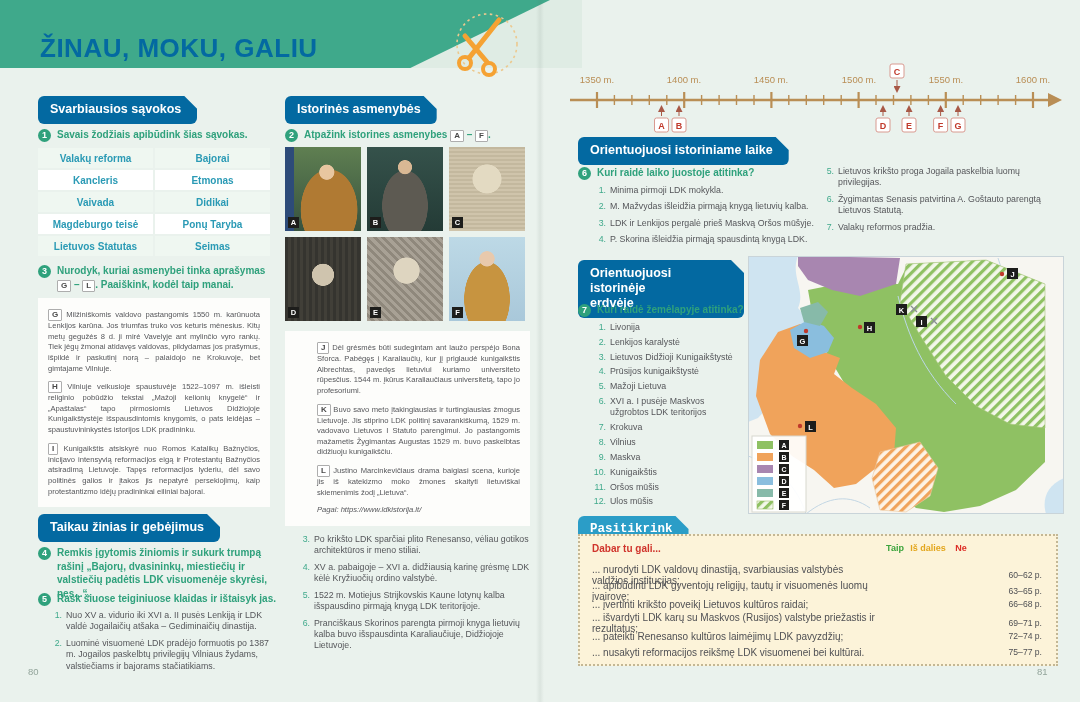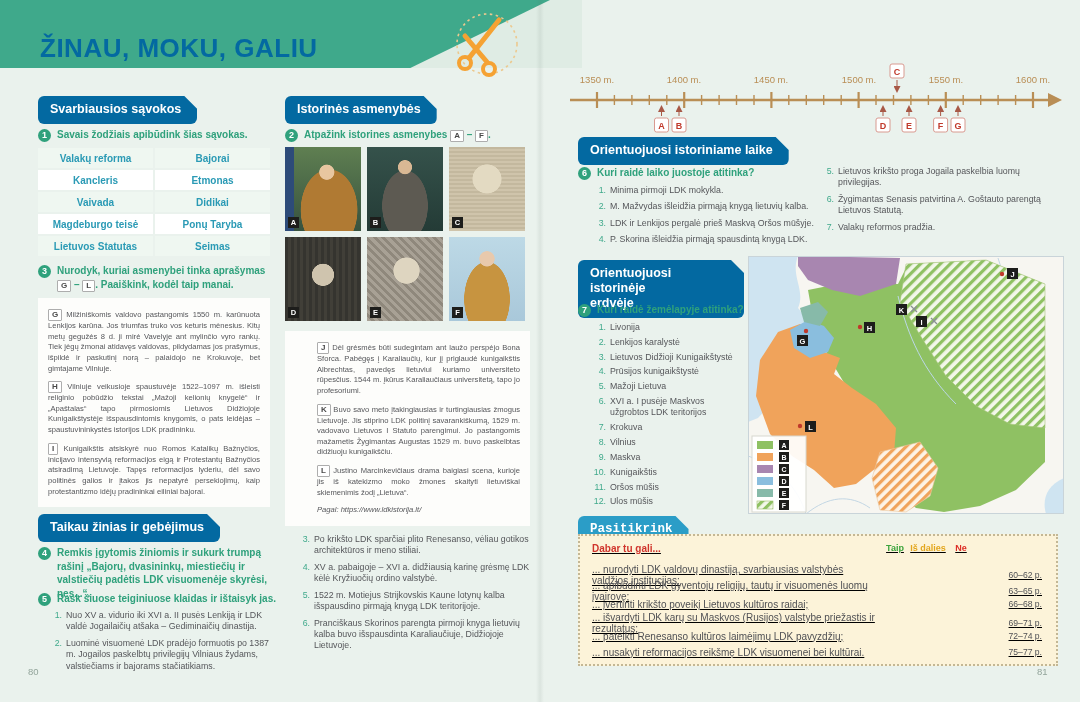--- a/index.html
+++ b/index.html
@@ -39,21 +39,21 @@
   .pgrid{position:absolute;display:grid;grid-template-columns:repeat(3,76px);gap:6px;}
   .cell{position:relative;width:76px;height:84px;}
   .cell .lb{position:absolute;left:3px;bottom:3px;width:11px;height:11px;background:#1d1d1b;color:#fff;font-size:7.5px;font-weight:bold;text-align:center;line-height:11px;}
   .pa{background:linear-gradient(90deg,#2d4b79 0 12%,rgba(0,0,0,0) 12%),radial-gradient(circle at 55% 30%,#e8c6a0 0 10%,rgba(0,0,0,0) 11%),radial-gradient(ellipse at 58% 75%,#b07a33 0 45%,rgba(0,0,0,0) 46%),linear-gradient(#5f7f51,#37523f);}
   .pb{background:radial-gradient(circle at 50% 24%,#d9b894 0 9%,rgba(0,0,0,0) 10%),radial-gradient(ellipse at 50% 70%,#5d5a52 0 42%,rgba(0,0,0,0) 43%),linear-gradient(#35524b,#243b36);}
   .pc{background:radial-gradient(circle at 50% 38%,#e3dac2 0 22%,rgba(0,0,0,0) 23%),repeating-linear-gradient(0deg,#cfc4ab 0 2px,#c3b89e 2px 4px);}
   .pd{background:radial-gradient(circle at 50% 45%,#cfc4ae 0 18%,rgba(0,0,0,0) 19%),repeating-linear-gradient(90deg,#35342f 0 3px,#413f38 3px 6px);}
   .pe{background:radial-gradient(circle at 52% 40%,#ded5c0 0 20%,rgba(0,0,0,0) 21%),repeating-linear-gradient(45deg,#a8a195 0 3px,#8f887c 3px 6px);}
   .pf{background:radial-gradient(circle at 50% 26%,#e8c9ac 0 10%,rgba(0,0,0,0) 11%),radial-gradient(ellipse at 50% 74%,#c79440 0 42%,rgba(0,0,0,0) 43%),linear-gradient(#bdd9e6,#a9c8da);}
   
-  .checkp{position:absolute;left:578px;top:534px;width:480px;height:132px;background:#fcf3d9;border:2px dotted #c3b795;box-sizing:border-box;padding:7px 12px 0 12px;text-decoration:underline;}
+  .checkp{position:absolute;left:578px;top:534px;width:480px;height:132px;background:#fcf3d9;border:2px dotted #c3b795;box-sizing:border-box;padding:7px 12px 0 12px;}
   .crow{display:grid;grid-template-columns:288px 30px 36px 30px 66px;align-items:center;height:16px;}
   .crow .txt{font-size:10px;color:#4f5054;}
   .crow .pg{font-size:8.6px;color:#4f5054;text-align:right;}
   .chead{height:21px;align-items:start;}
   .chead .txt{font-size:10px;font-weight:bold;color:#d0342c;}
   .chead .col{font-size:9px;font-weight:bold;text-align:center;}
   .ctaip{color:#3ba43c;}.cdal{color:#e3a61d;}.cne{color:#dd2d26;}
   .dot{width:7px;height:7px;border-radius:50%;margin:0 auto;}
   .dot.g{background:#41a33e;}.dot.y{background:#efb41f;}.dot.r{background:#e2302a;}
   .pn{position:absolute;font-size:9.5px;color:#93a59b;}

